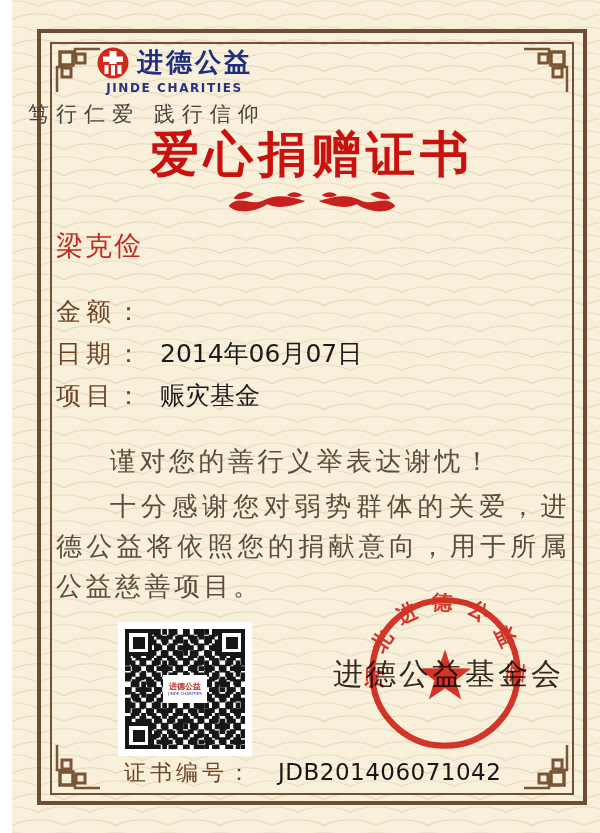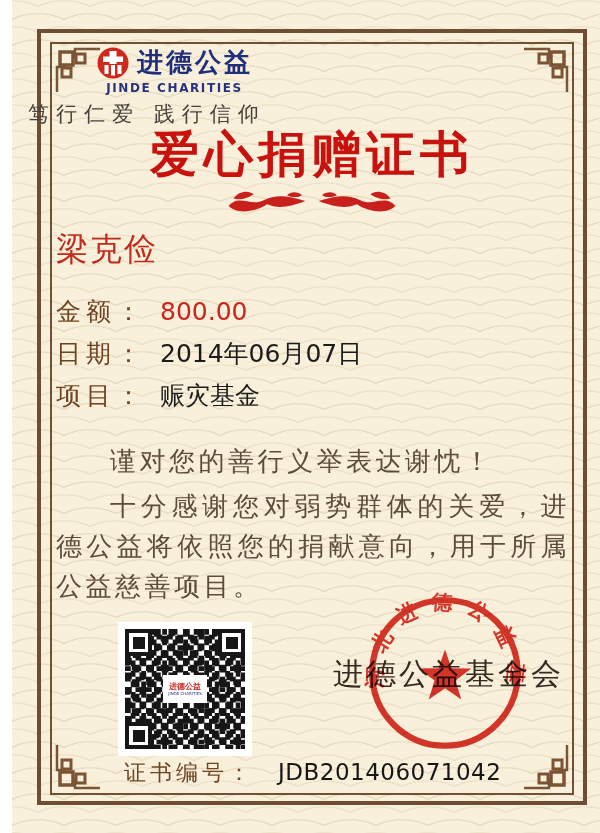--- a/index.html
+++ b/index.html
@@ -29,21 +29,21 @@
 
   .tagline{position:absolute;top:100px;left:0;right:0;
     font-family:"DejaVu Serif","Liberation Serif",serif;font-size:21px;color:#46413a;letter-spacing:7px;white-space:nowrap;padding-left:16px;}
   .title{position:absolute;top:122px;left:0;right:0;text-align:center;margin:0;
     font-family:Liberation Mono, monospace;font-weight:bold;font-size:49px;color:#c9120e;letter-spacing:5px;white-space:nowrap;}
   .subtitle-row{position:absolute;top:188px;left:0;right:0;display:flex;align-items:center;justify-content:center;gap:10px;}
   .subtitle{font-family:"DejaVu Sans Mono","Liberation Mono",monospace;font-weight:bold;font-size:19px;color:#c8201c;letter-spacing:2px;white-space:nowrap;}
   .flourish{width:80px;height:26px;color:#c8201c;flex:0 0 auto;}
   .flourish.right{transform:scaleX(-1);}
 
-  .name{position:absolute;left:44px;top:228px;font-size:32px;color:#bf2c1f;letter-spacing:2px;}
+  .name{position:absolute;left:44px;top:228px;font-size:27px;color:#bf2c1f;letter-spacing:2px;}
 
   .fields{position:absolute;left:44px;top:295px;}
   .field-row{display:flex;align-items:baseline;height:42px;}
   .flabel{font-family:"DejaVu Serif","Liberation Serif",serif;font-size:25px;color:#6e4423;letter-spacing:5px;min-width:104px;}
   .fvalue{font-size:25px;color:#1b1b1b;}
   .fvalue.red{color:#ca2420;}
 
   .body-text{position:absolute;left:44px;top:441px;width:514px;}
   .body-text p{margin:0;font-family:"DejaVu Serif","Liberation Serif",serif;font-size:26px;line-height:40px;
     color:#5c4c39;letter-spacing:3.5px;text-align:justify;text-indent:54px;}
@@ -136,21 +136,20 @@
       <path d="M8 12 C14 3 26 2 32 7 C24 13 13 14 8 12 Z"></path>
       <path d="M90 8 C84 3 76 4 72 8 C78 11 86 11 90 8 Z"></path>
     </svg>
   </div>
 
   <div class="name">梁克俭</div>
 
   <div class="fields">
     <div class="field-row">
       <span class="flabel">金额：</span>
-      <span class="fvalue red">800.00</span>
     </div>
     <div class="field-row">
       <span class="flabel">日期：</span>
       <span class="fvalue">2014年06月07日</span>
     </div>
     <div class="field-row">
       <span class="flabel">项目：</span>
       <span class="fvalue">赈灾基金</span>
     </div>
   </div>

